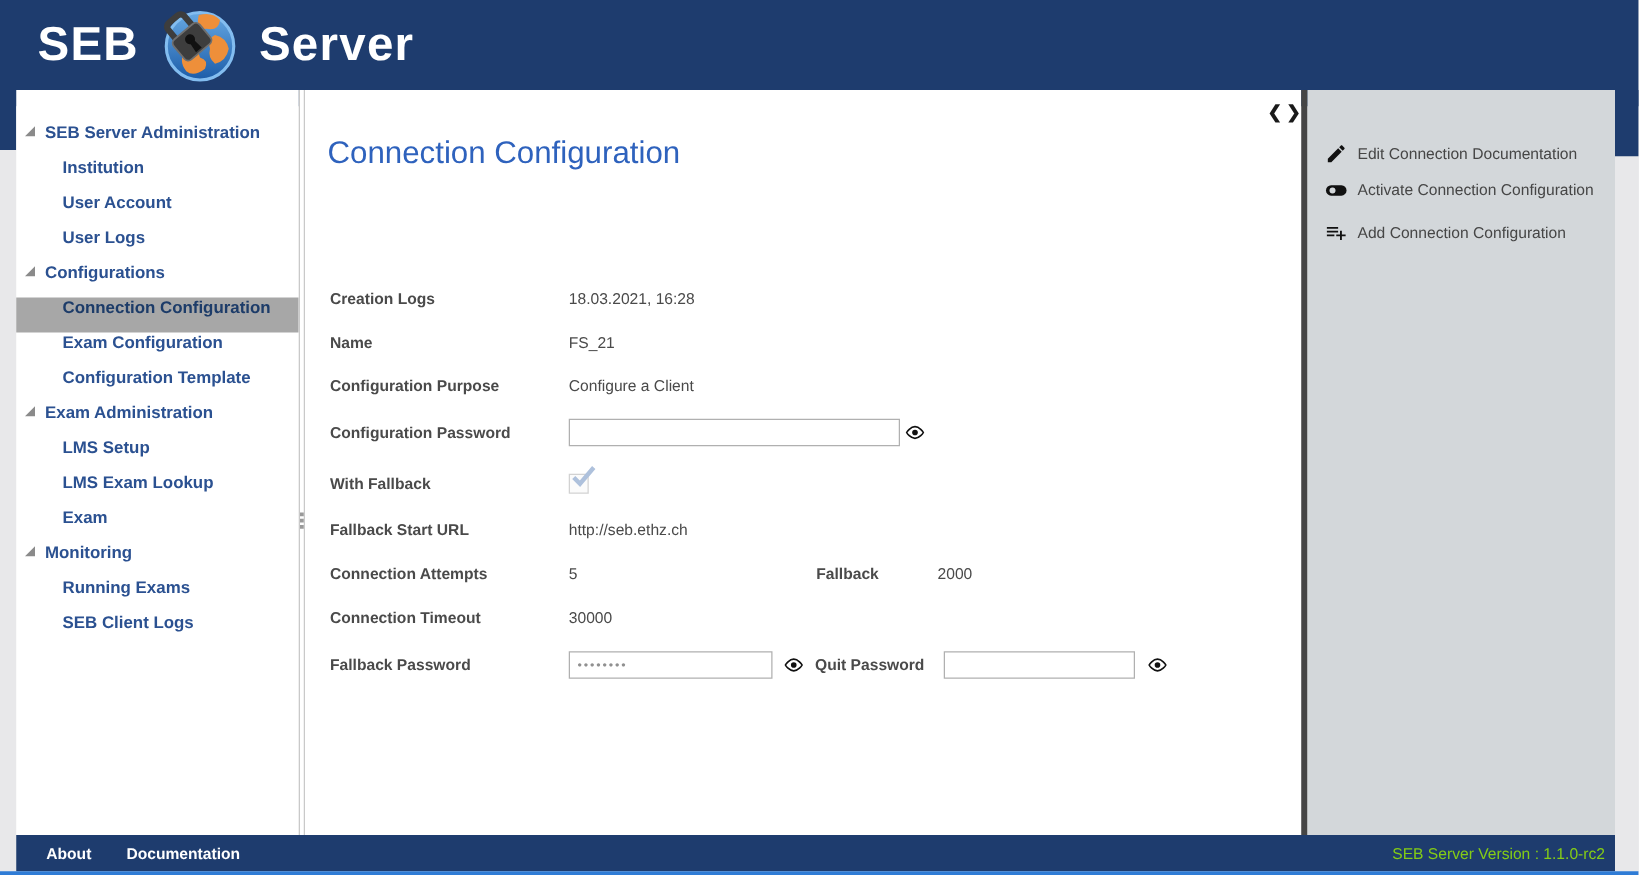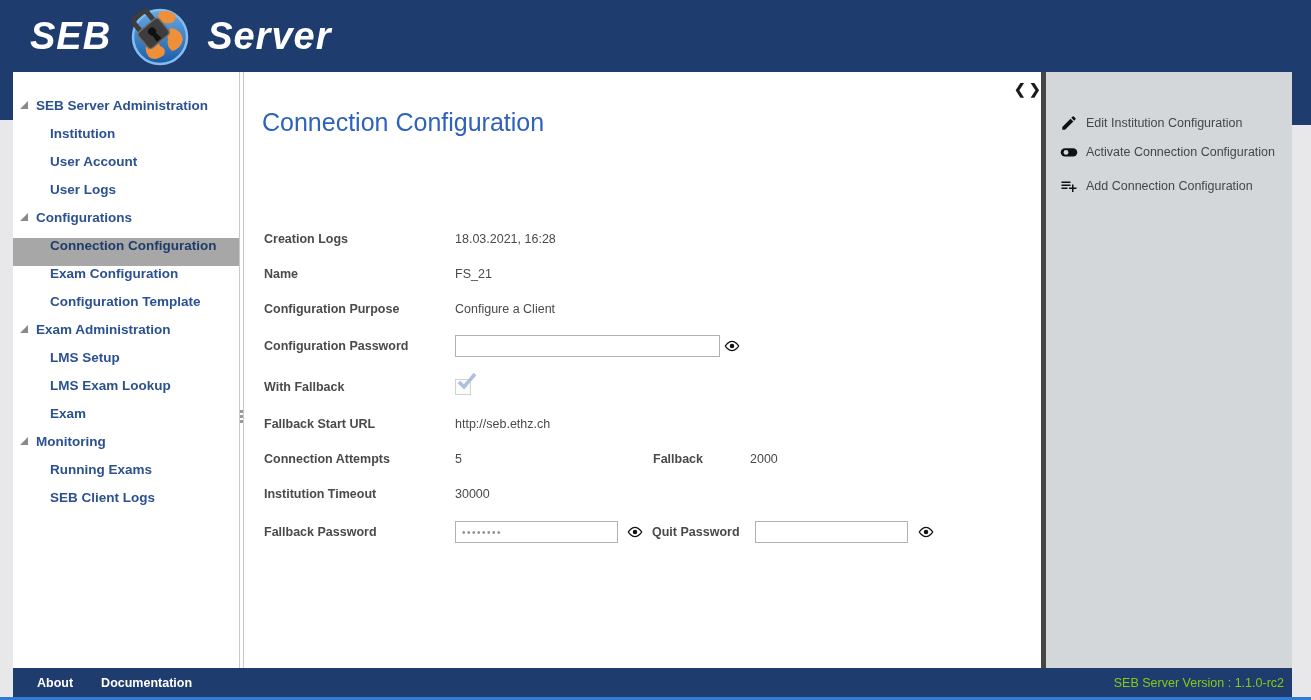--- a/index.html
+++ b/index.html
@@ -1,20 +1,20 @@
 <!DOCTYPE html>
 <html><head>
 <meta charset="utf-8">
 <style>
   * { margin:0; padding:0; box-sizing:border-box; }
   body { background:#e8e8ea; font-family:"Liberation Sans", sans-serif; }
   .page { position:relative; width:1311px; height:700px; background:#e8e8ea; overflow:hidden; }
 
   
-  .banner { position:absolute; left:0; top:0; width:1311px; height:85px; background:#1e3c6e;font-style:italic; }
+  .banner { position:absolute; left:0; top:0; width:1311px; height:85px; background:#1e3c6e; }
   .corner { position:absolute; background:#1e3c6e; }
   .corner-left  { left:0; top:72px; width:13px; height:48px; }
   .corner-right { left:1292px; top:72px; width:19px; height:53px; }
   .brand { position:absolute; left:30px; top:0; height:72px; display:flex; align-items:center; gap:16px; }
   .brand-text { color:#ffffff; font-size:38px; font-weight:bold; letter-spacing:1px; }
 
   
   .sidebar { position:absolute; left:13px; top:72px; width:226px; height:596px; background:#ffffff; }
   .tree-row { position:absolute; left:0; width:226px; height:28px; display:flex; align-items:flex-start;
               color:#2b5191; font-weight:bold; font-size:13.5px; cursor:pointer; white-space:nowrap; }
@@ -207,21 +207,21 @@
     </div>
 
     <div class="frow" style="top:376px">
       <span class="flabel">Connection Attempts</span>
       <span class="fvalue">5</span>
       <span class="flabel" style="left:409px">Fallback</span>
       <span class="fvalue" style="left:506px">2000</span>
     </div>
 
     <div class="frow" style="top:411px">
-      <span class="flabel">Institution Timeout</span>
+      <span class="flabel">Connection Timeout</span>
       <span class="fvalue">30000</span>
     </div>
 
     <div class="frow" style="top:449px">
       <span class="flabel">Fallback Password</span>
       <input class="tinput masked" style="left: 211px; width: 163px;" type="text" value="••••••••">
       <svg class="eye" style="left:383px" viewBox="0 0 24 24">
         <path d="M12 5 C6.5 5 2.5 11 2 12 C2.5 13 6.5 19 12 19 C17.5 19 21.5 13 22 12 C21.5 11 17.5 5 12 5 Z" fill="none" stroke="#111" stroke-width="2"></path>
         <circle cx="12" cy="12" r="3.4" fill="#111"></circle>
       </svg>
@@ -233,21 +233,21 @@
       </svg>
     </div>
   </div>
 
   <div class="divdark"></div>
   <div class="panel">
     <div class="action-row" style="top:39px">
       <svg class="action-icon" viewBox="0 0 24 24">
         <path d="M3 17.25V21h3.75L17.81 9.94l-3.75-3.75L3 17.25zM20.71 7.04c.39-.39.39-1.02 0-1.41l-2.34-2.34c-.39-.39-1.02-.39-1.41 0l-1.83 1.83 3.75 3.75 1.83-1.83z" fill="#111"></path>
       </svg>
-      <span class="action-label">Edit Institution Configuration</span>
+      <span class="action-label">Edit Connection Documentation</span>
     </div>
     <div class="action-row" style="top:68px">
       <svg class="action-icon" viewBox="0 0 24 24">
         <rect x="1" y="7" width="22" height="11" rx="5.5" fill="#111"></rect>
         <circle cx="8" cy="12.5" r="3.2" fill="#d3d7da"></circle>
       </svg>
       <span class="action-label">Activate Connection Configuration</span>
     </div>
     <div class="action-row" style="top:102px">
       <svg class="action-icon" viewBox="0 0 24 24">

